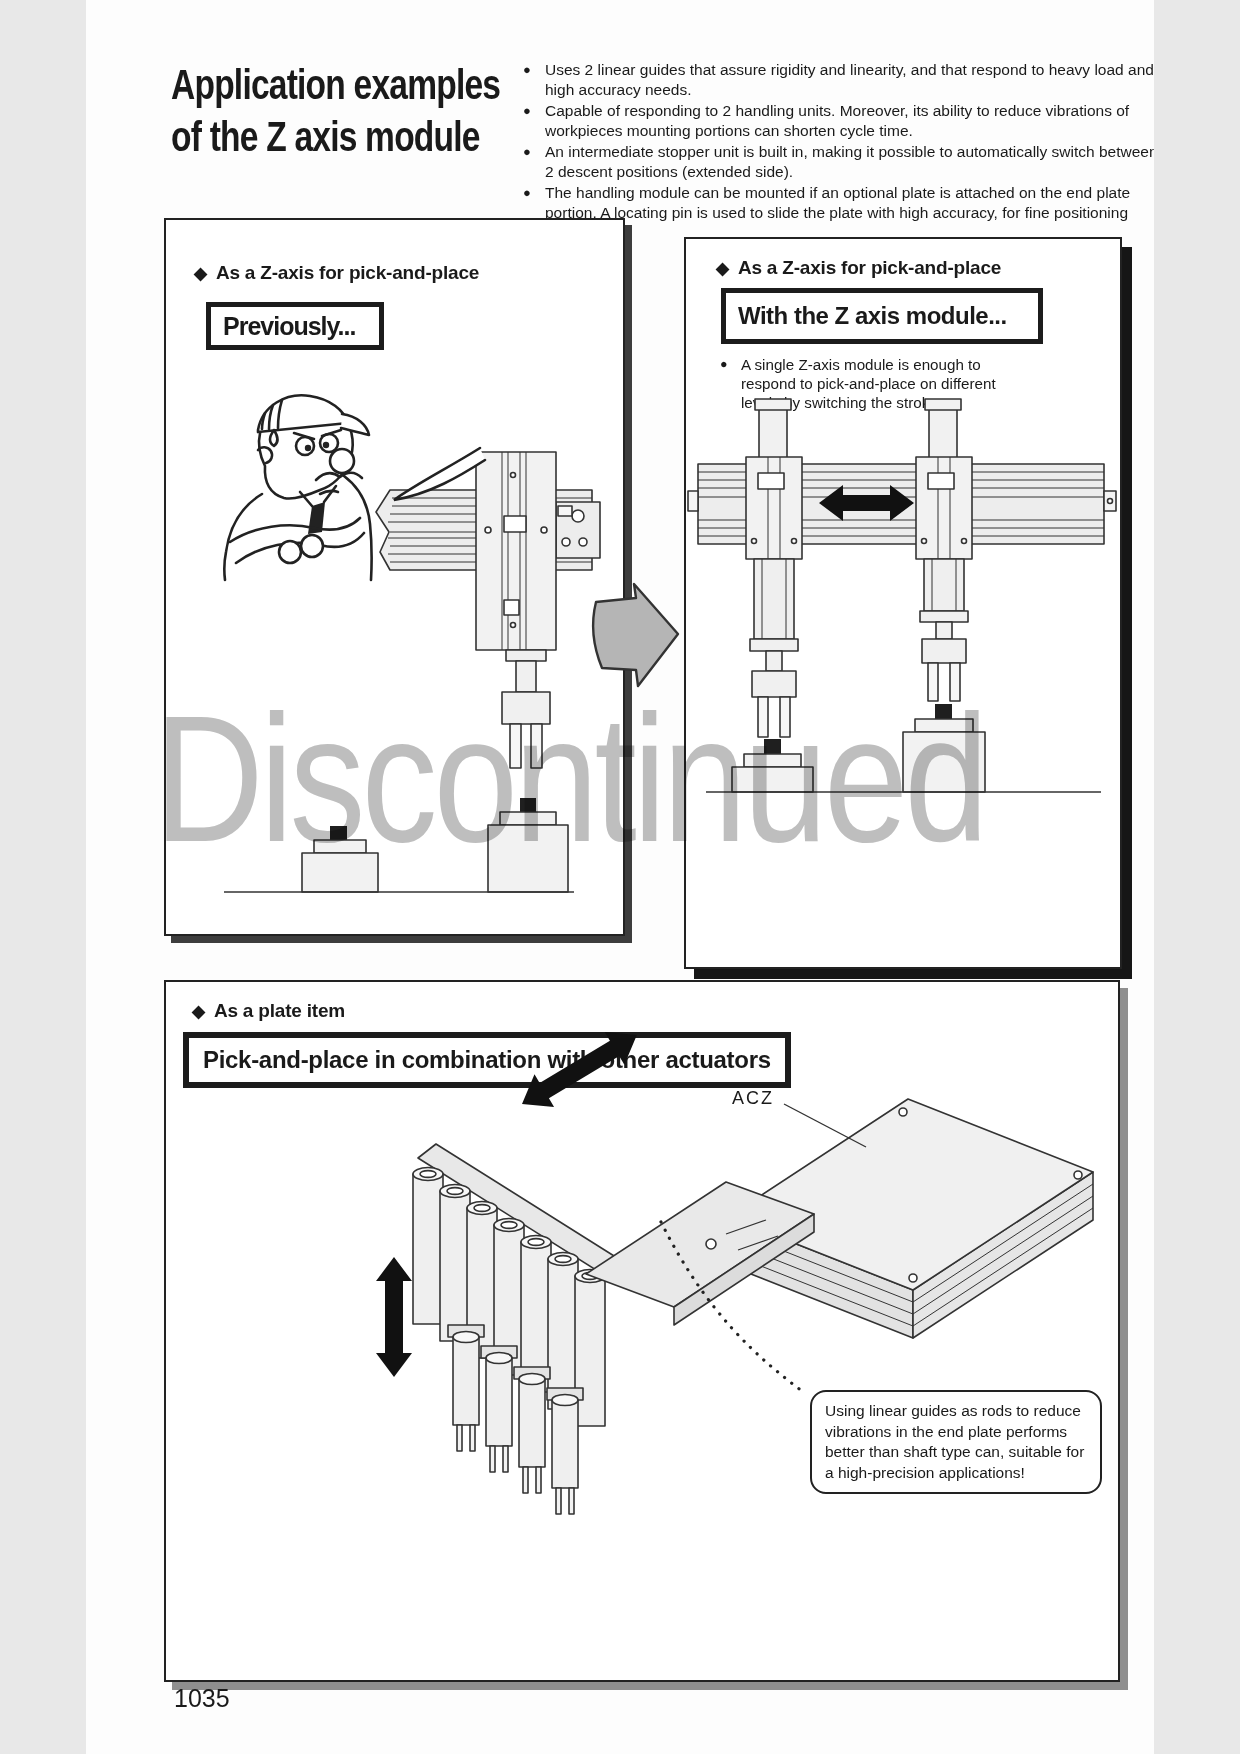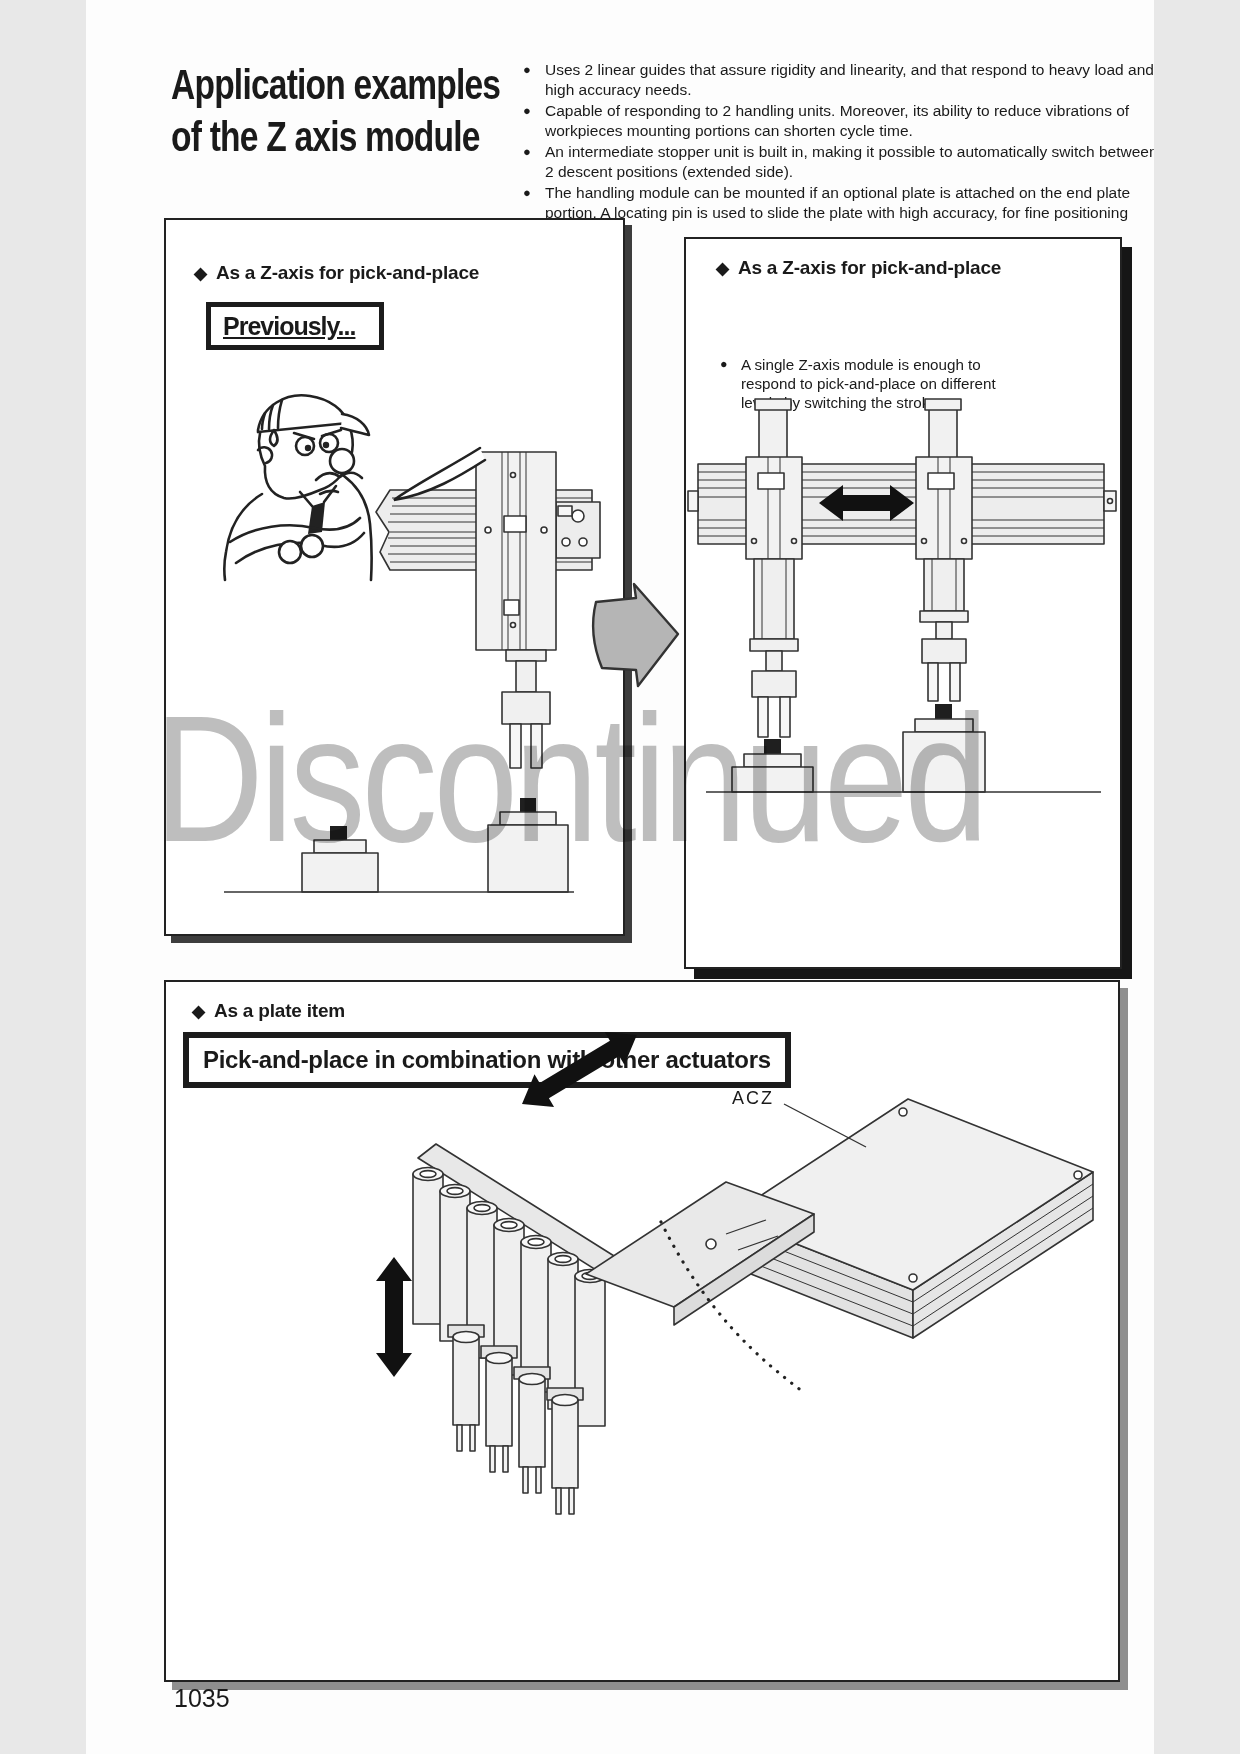--- a/index.html
+++ b/index.html
@@ -30,21 +30,21 @@
     font-size:19px; font-weight:bold; letter-spacing:-0.2px;
   }
   .phead .dia{ font-size:17px; }
   .labelbox{
     position:absolute; display:flex; align-items:center;
     background:#fff; border:5px solid #1c1c1c; padding:0 12px;
     font-weight:bold; white-space:nowrap; box-sizing:border-box;
   }
   
   .prev-head{ left:28px; top:42px; }
-  .prev-label{ left:40px; top:82px; width:178px; height:48px; font-size:25px; letter-spacing:-1px;text-decoration:underline;}
+  .prev-label{ left:40px; top:82px; width:178px; height:48px; font-size:25px; letter-spacing:-1px;}
   .bubble{
     position:absolute; left:205px; top:94px; width:174px; height:140px;
     border:2.8px solid #222; background:#fff;
     border-radius:48% 52% 55% 45% / 58% 55% 42% 50%;
     display:flex; align-items:center; padding:8px 13px; box-sizing:border-box;
     font-size:15.5px; line-height:1.38; z-index:3;
   }
   .bubble-tail{ position:absolute; left:222px; top:224px; z-index:2;}
   .man-svg{ position:absolute; left:36px; top:146px; z-index:1;}
   .diagram{ position:absolute; left:0; top:0; }
@@ -184,20 +184,23 @@
 
   <svg class="trans-arrow" width="96" height="110" viewBox="0 0 96 110">
     <path d="M10,20 L50,16 L48,2 L92,52 L52,104 L50,88 L16,86 Q2,52 10,20 Z" fill="#b5b5b5" stroke="#333" stroke-width="2.4" stroke-linejoin="round"></path>
   </svg>
 
   <div class="panel panel-module">
     <div class="phead mod-head">
       <span class="dia">◆</span>
       <span>As a Z-axis for pick-and-place</span>
     </div>
+    <div class="labelbox mod-label">
+      <span>With the Z axis module...</span>
+    </div>
     <div class="mod-note">
       <span class="mark">●</span>
       <span>A single Z-axis module is enough to respond to pick-and-place on different levels by switching the strokes.</span>
     </div>
 
     <svg class="diagram" width="434" height="728" viewBox="0 0 434 728">
       <g stroke="#333" stroke-width="1.6" fill="#ededed" stroke-linejoin="round">
 
         <rect x="12" y="225" width="406" height="80"></rect>
         <g stroke-width="1" fill="none">
@@ -360,16 +363,19 @@
         </g>
 
         <line x1="618" y1="122" x2="700" y2="165" fill="none" stroke-width="1.4"></line>
 
         <path d="M495,240 C540,330 590,375 640,412" fill="none" stroke="#222" stroke-width="3.2" stroke-dasharray="0.1 9" stroke-linecap="round"></path>
       </g>
     </svg>
 
     <div class="acz">ACZ</div>
 
+    <div class="callout">
+      <span>Using linear guides as rods to reduce vibrations in the end plate performs better than shaft type can, suitable for a high-precision applications!</span>
+    </div>
   </div>
 
   <div class="pagenum">1035</div>
 </div>
 
 </body></html>

